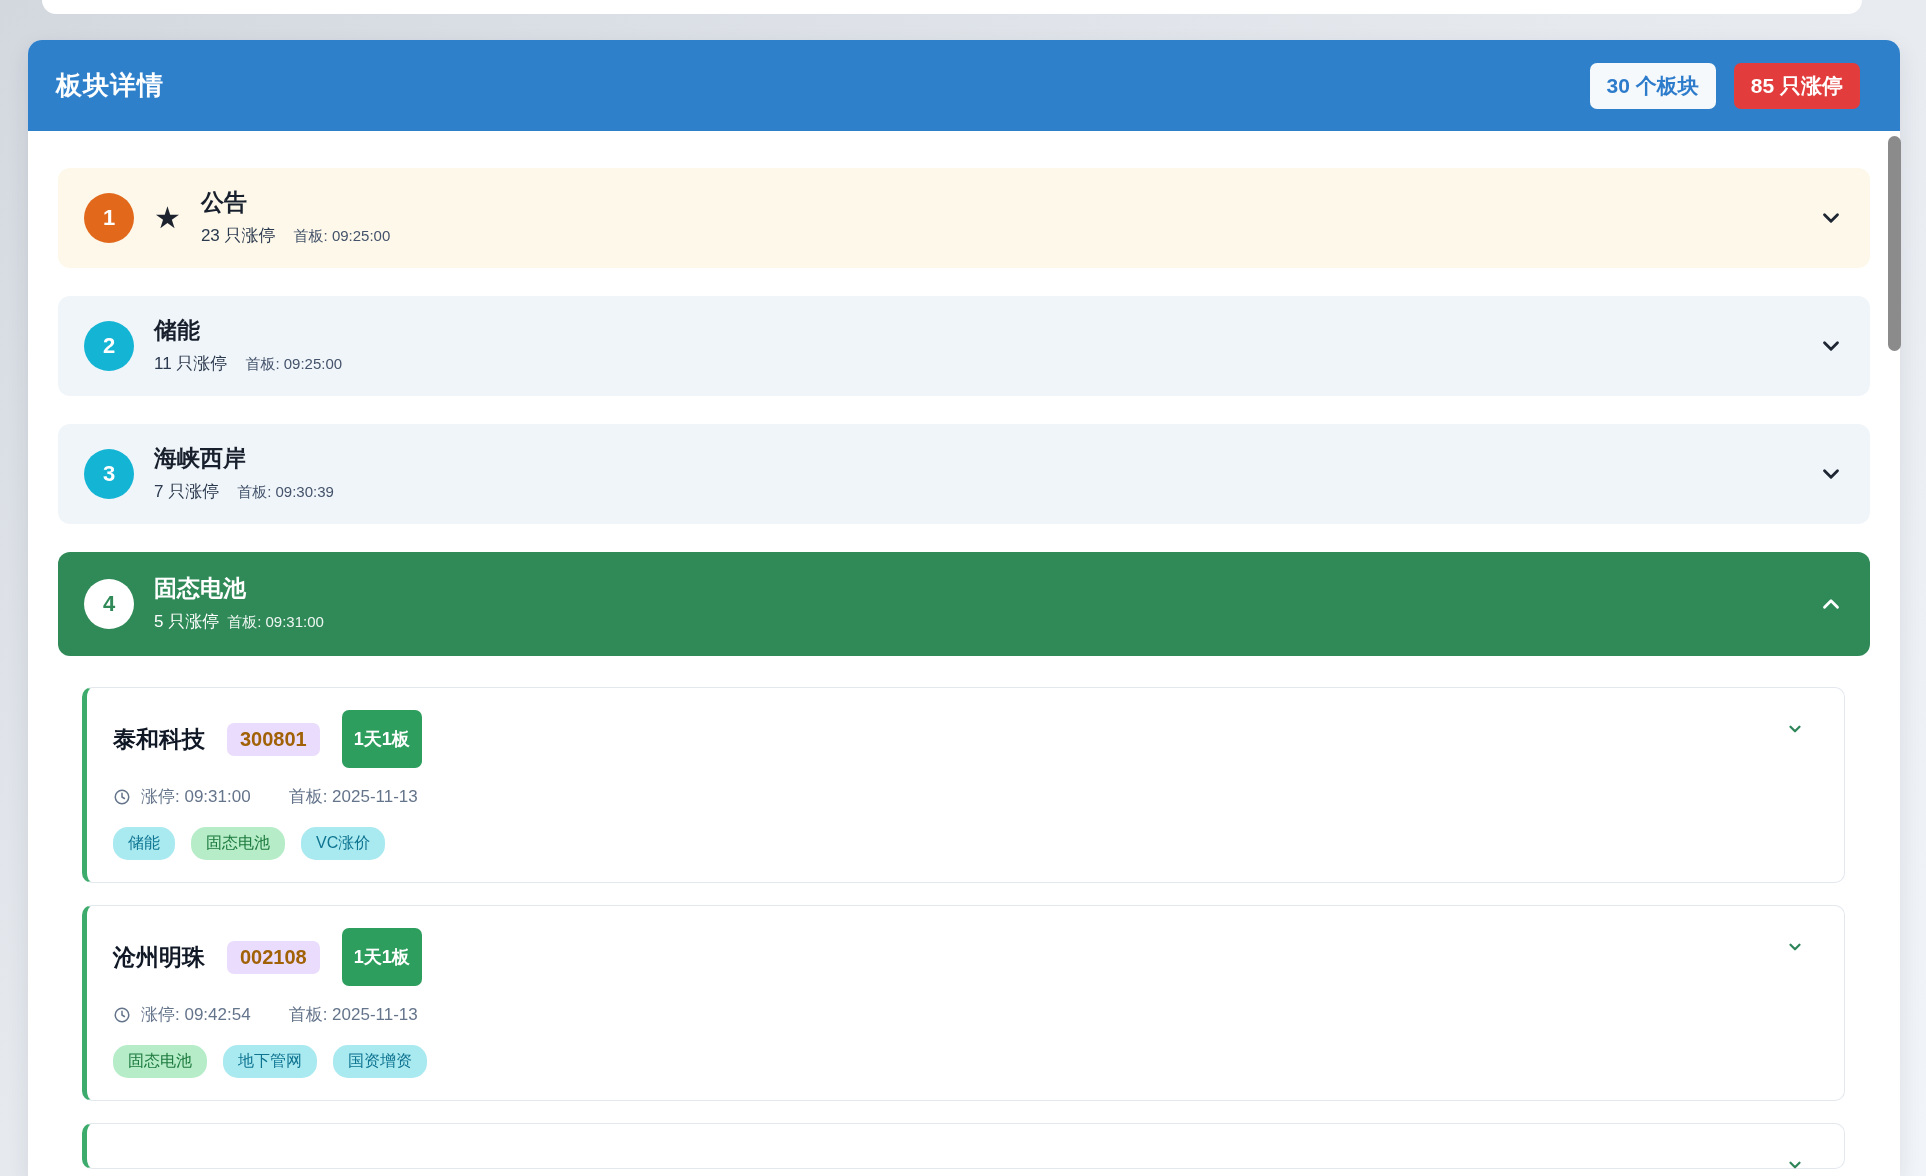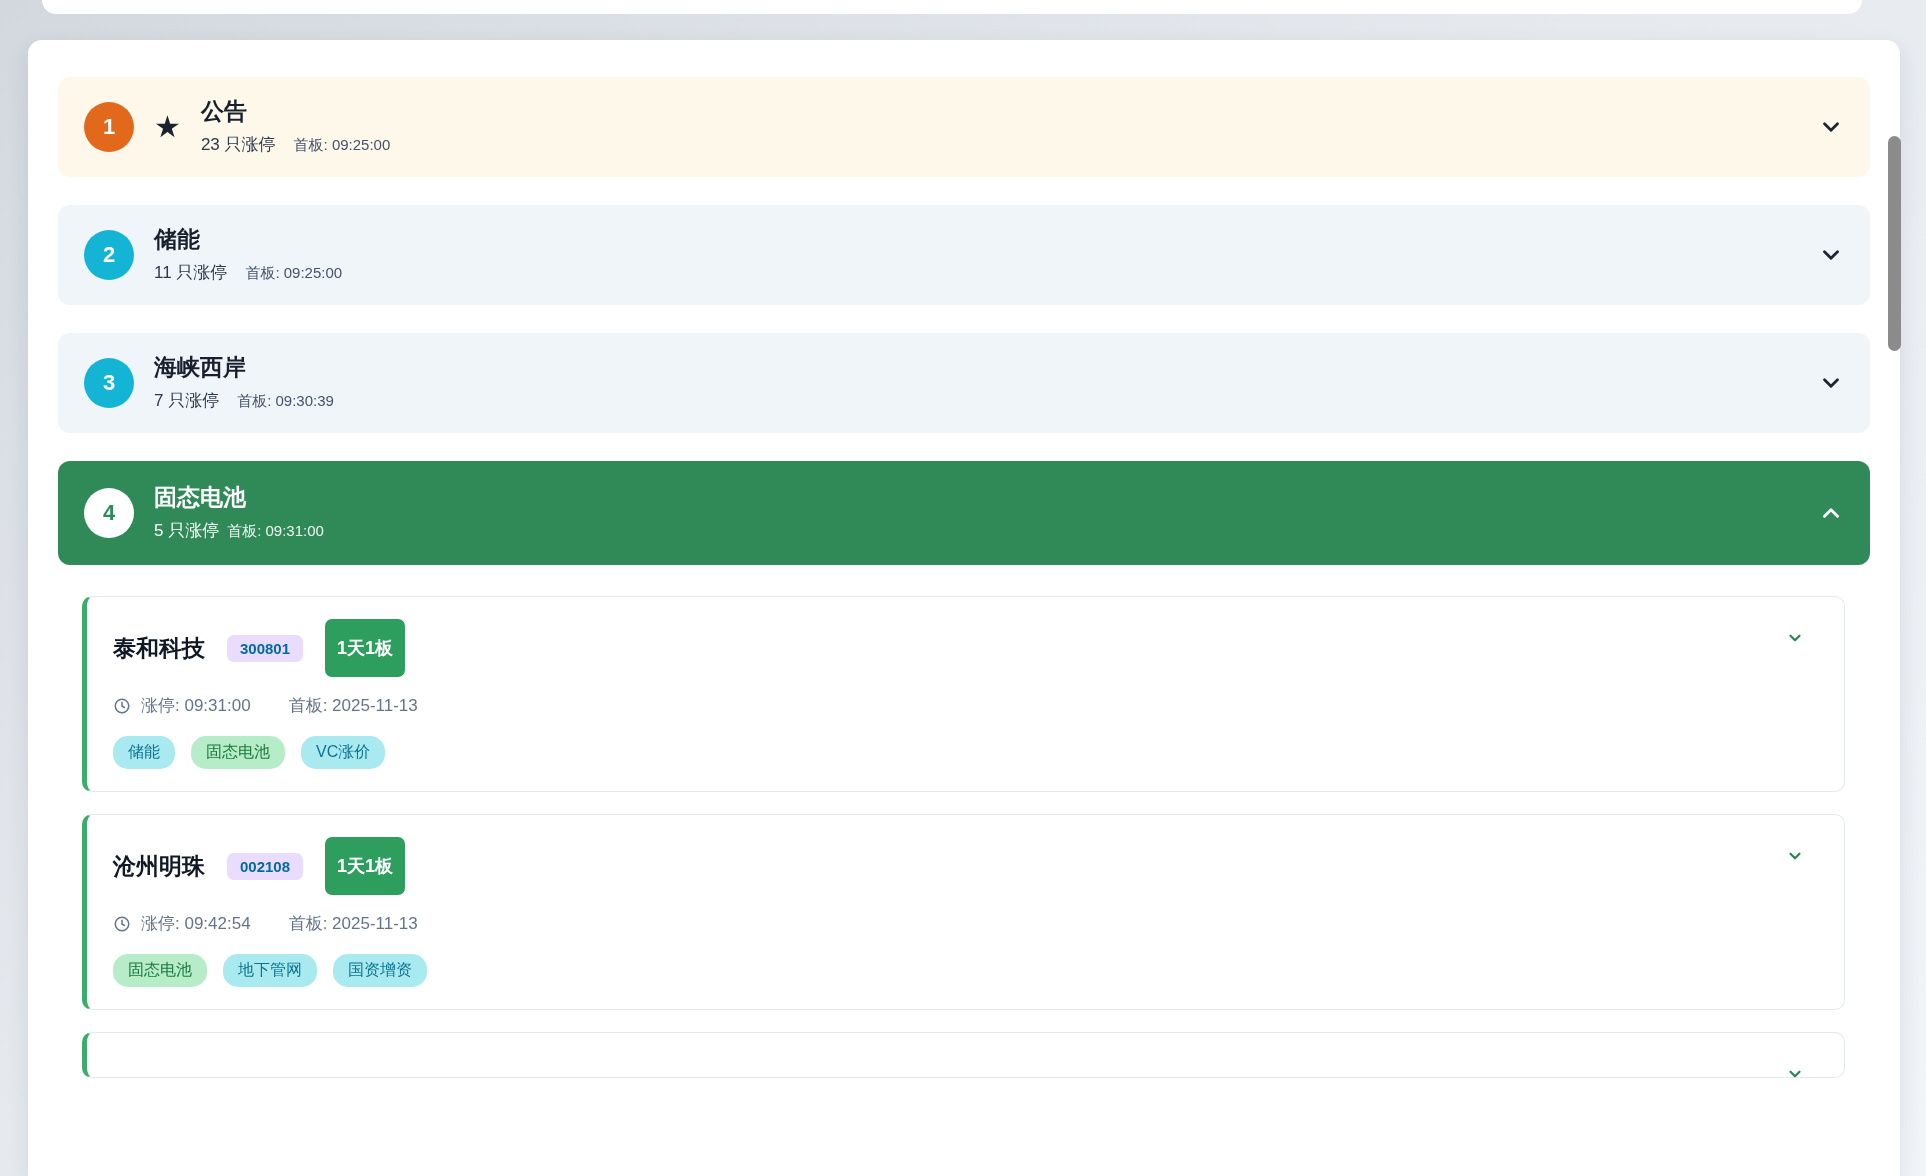--- a/index.html
+++ b/index.html
@@ -62,21 +62,21 @@
 
   .cards { margin:31px 25px 0 24px; }
   .stock-card {
     position:relative; background:#ffffff;
     border:1px solid #e3e8ef; border-left:5px solid #3cab6b;
     border-radius:10px; padding:22px 26px; margin-bottom:22px;
   }
   .card-title-row { display:flex; align-items:center; gap:22px; }
   .stock-name { font-size:23px; font-weight:bold; color:#101826; }
   .stock-code {
-    background:#eadcfc; color:#0369a1; font-weight:bold; font-size:15px;
+    background:#eadcfc; color:#a16207; font-weight:bold; font-size:20px;
     padding:5px 13px; border-radius:7px;
   }
   .board-badge { font-size:18px; font-weight:bold; color:#ffffff; padding:17px 12px; border-radius:7px; }
   .board-green { background:#2e9e5e; }
   .board-red { background:#e23c3c; }
   .card-chevron { position:absolute; right:40px; top:32px; color:#2f855a; display:flex; }
   .card-info { display:flex; align-items:center; margin-top:17px; color:#64748b; font-size:17px; gap:10px; }
   .card-info .fb2 { margin-left:28px;text-align:right; }
   .card-tags { display:flex; gap:16px; margin-top:19px; }
   .tag { font-size:16px; padding:6px 15px; border-radius:15px; white-space:nowrap; }
@@ -88,20 +88,27 @@
     background:#8b8b8b; border-radius:7px;
   }
 </style>
 </head>
 <body>
 
 <div class="top-strip"></div>
 
 <div class="panel">
 
+  <div class="panel-header">
+    <div class="panel-title">板块详情</div>
+    <div class="header-badges">
+      <div class="badge-count">30 个板块</div>
+      <div class="badge-limit">85 只涨停</div>
+    </div>
+  </div>
 
   <div class="panel-body">
 
     <div class="sector-row row-cream">
       <div class="num num-orange">1</div>
       <div class="star">★</div>
       <div class="sector-info">
         <div class="sector-name">公告</div>
         <div class="sector-sub">
           <span>23 只涨停</span>

